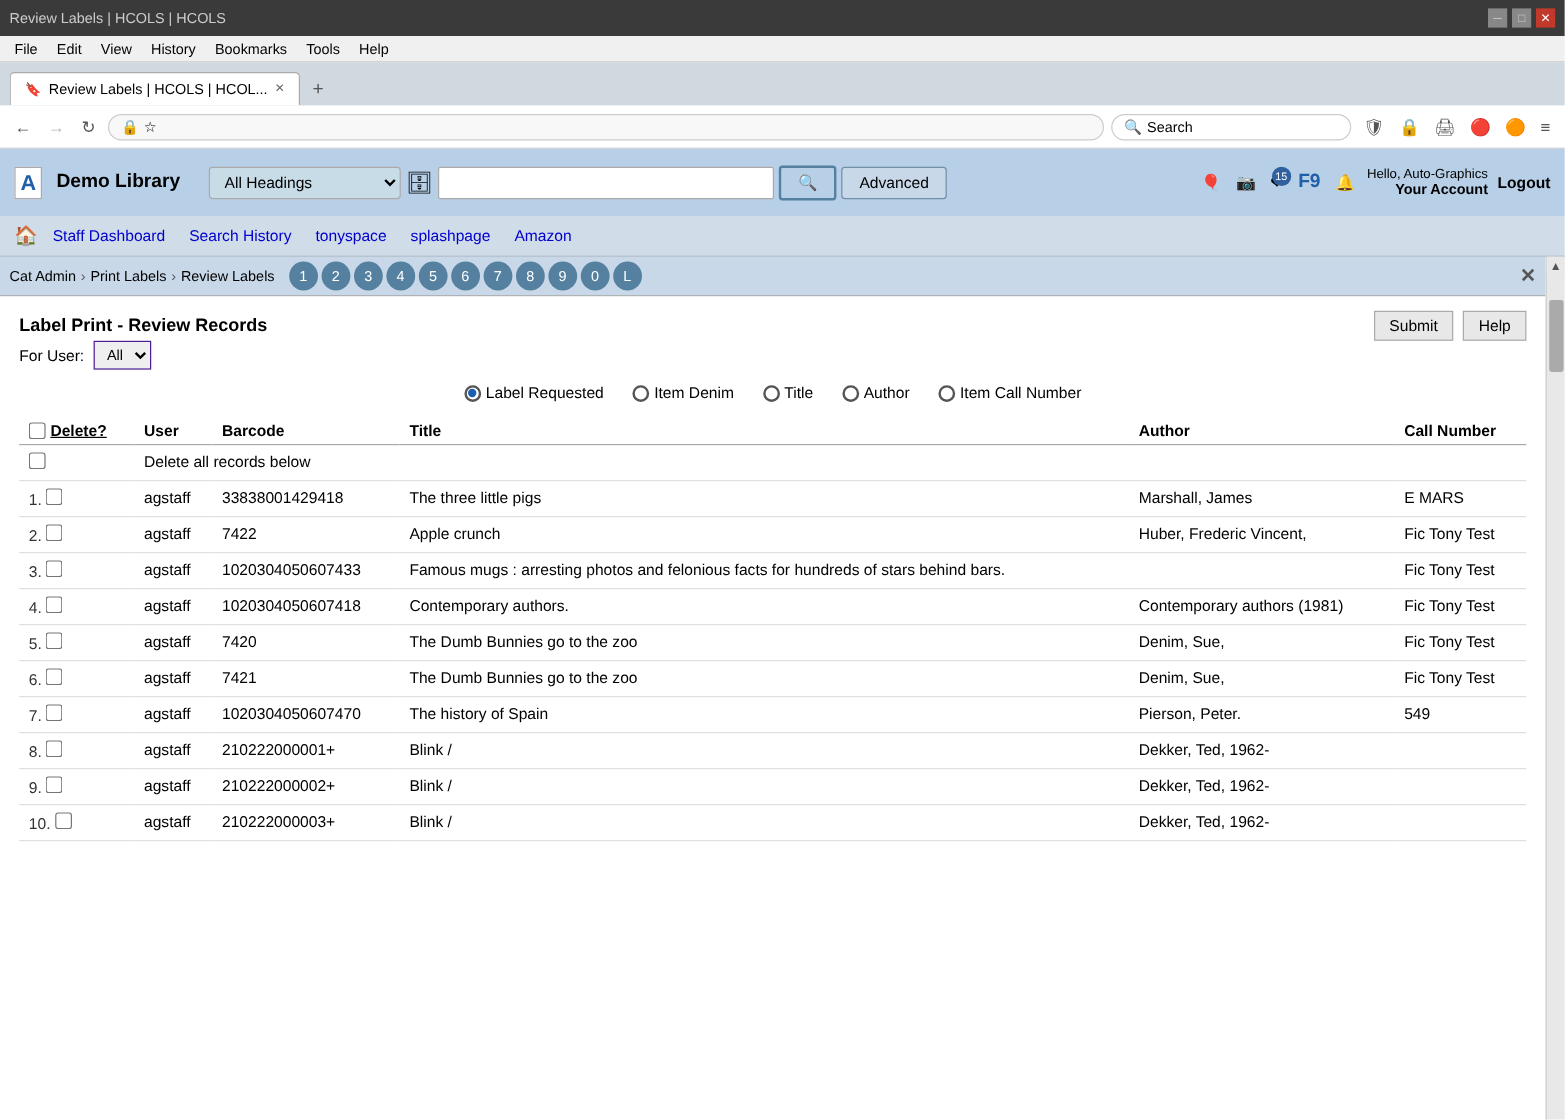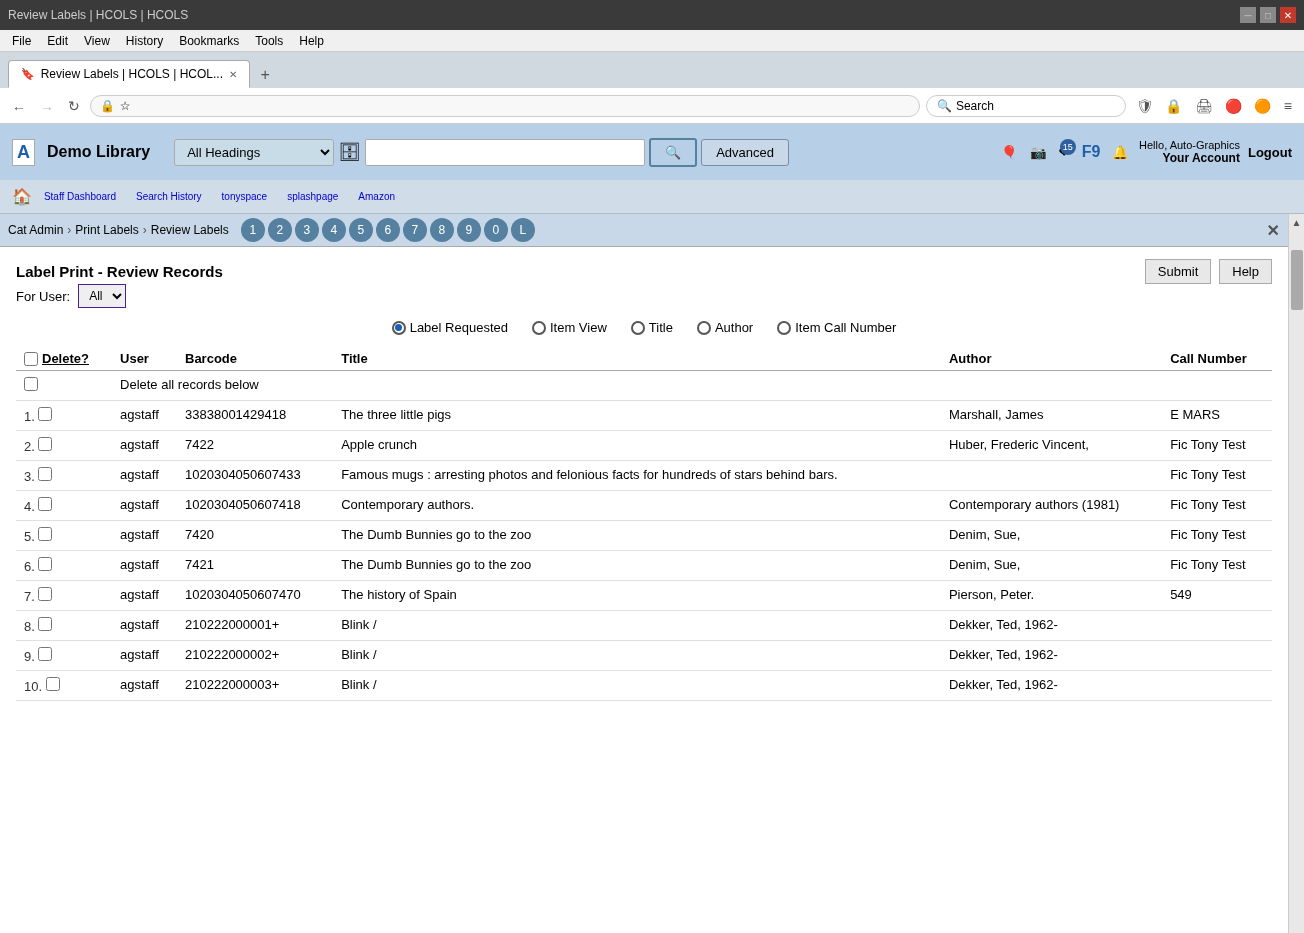--- a/index.html
+++ b/index.html
@@ -42,21 +42,21 @@
     .header-icons { display: flex; align-items: center; gap: 8px; margin-left: auto; }
     .header-icon-btn { background: none; border: none; cursor: pointer; padding: 2px; position: relative; }
     .badge { position: absolute; top: -4px; right: -4px; background: #3060a0; color: #fff; border-radius: 50%; width: 16px; height: 16px; font-size: 9px; display: flex; align-items: center; justify-content: center; }
     .account-section { display: flex; flex-direction: column; align-items: flex-end; font-size: 11px; cursor: pointer; }
     .account-name { font-size: 12px; font-weight: bold; }
     .logout-btn { background: none; border: none; cursor: pointer; font-size: 13px; font-weight: bold; color: #000; }
 
     
     .nav-bar { background: #d0dce8; display: flex; align-items: center; padding: 4px 12px; height: 34px; gap: 4px; border-bottom: 1px solid #b0bcc8; }
     .nav-home { font-size: 16px; cursor: pointer; color: #333; }
-    .nav-link { color: #0000cc; text-decoration: none; font-size: 10px; cursor: pointer; padding: 2px 8px; text-align: right; }
+    .nav-link { color: #0000cc; text-decoration: none; font-size: 13px; cursor: pointer; padding: 2px 8px; text-align: right; }
 
     
     .main-wrapper { display: flex; height: calc(933px - 30px - 22px - 36px - 56px - 34px); }
 
     
     .content-panel { flex: 1; overflow: hidden; display: flex; flex-direction: column; }
 
     
     .breadcrumb-bar { background: #c8d8e8; display: flex; align-items: center; padding: 4px 8px; gap: 4px; border-bottom: 1px solid #aaa; }
     .breadcrumb-text { font-size: 12px; color: #000; }
@@ -248,21 +248,21 @@
       </div>
 
       <div class="sort-section">
         <div class="sort-options">
           <label class="sort-option">
             <div class="radio-circle selected"></div>
             <span>Label Requested</span>
           </label>
           <label class="sort-option">
             <div class="radio-circle"></div>
-            <span>Item View</span>
+            <span>Item Denim</span>
           </label>
           <label class="sort-option">
             <div class="radio-circle"></div>
             <span>Title</span>
           </label>
           <label class="sort-option">
             <div class="radio-circle"></div>
             <span>Author</span>
           </label>
           <label class="sort-option">

